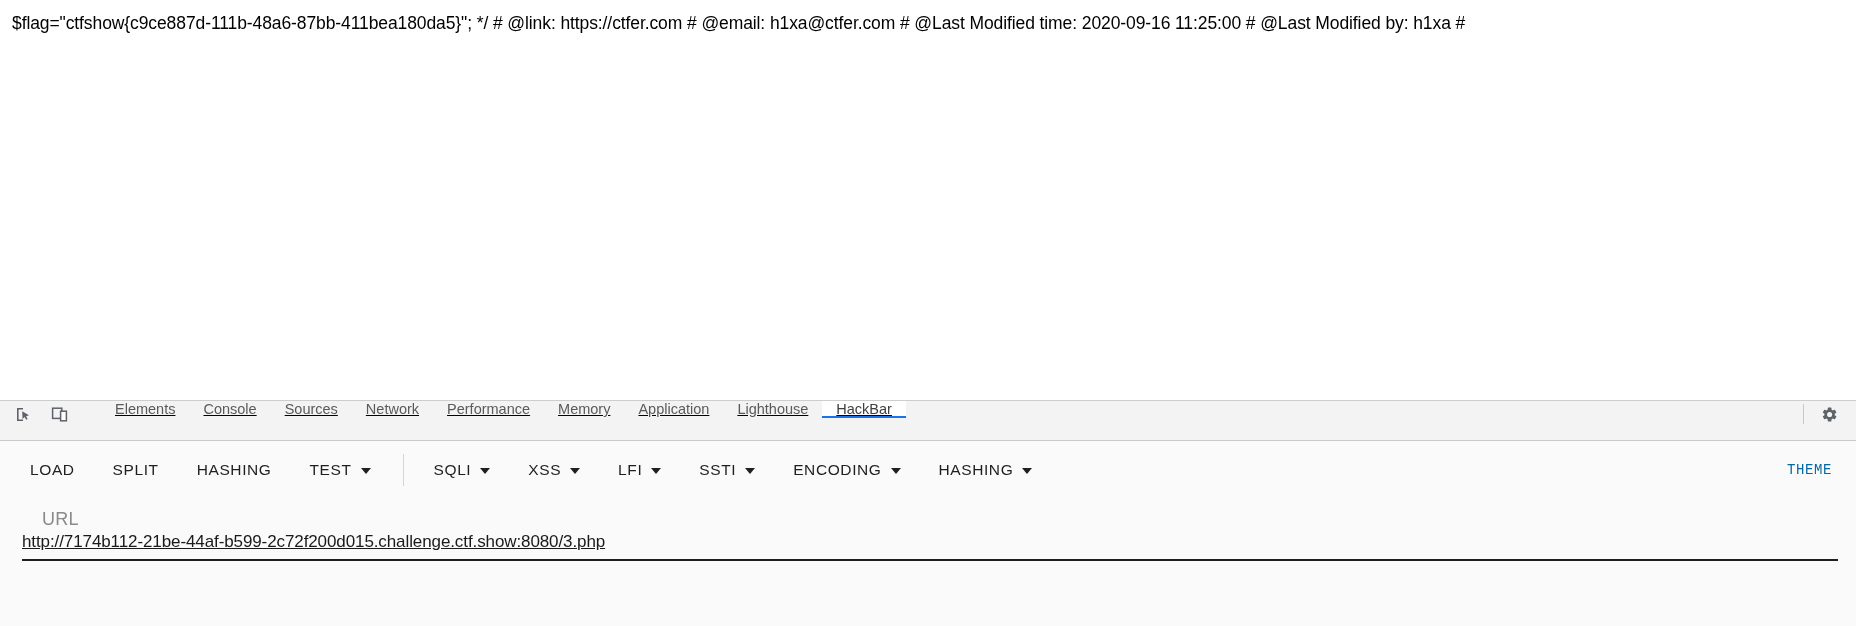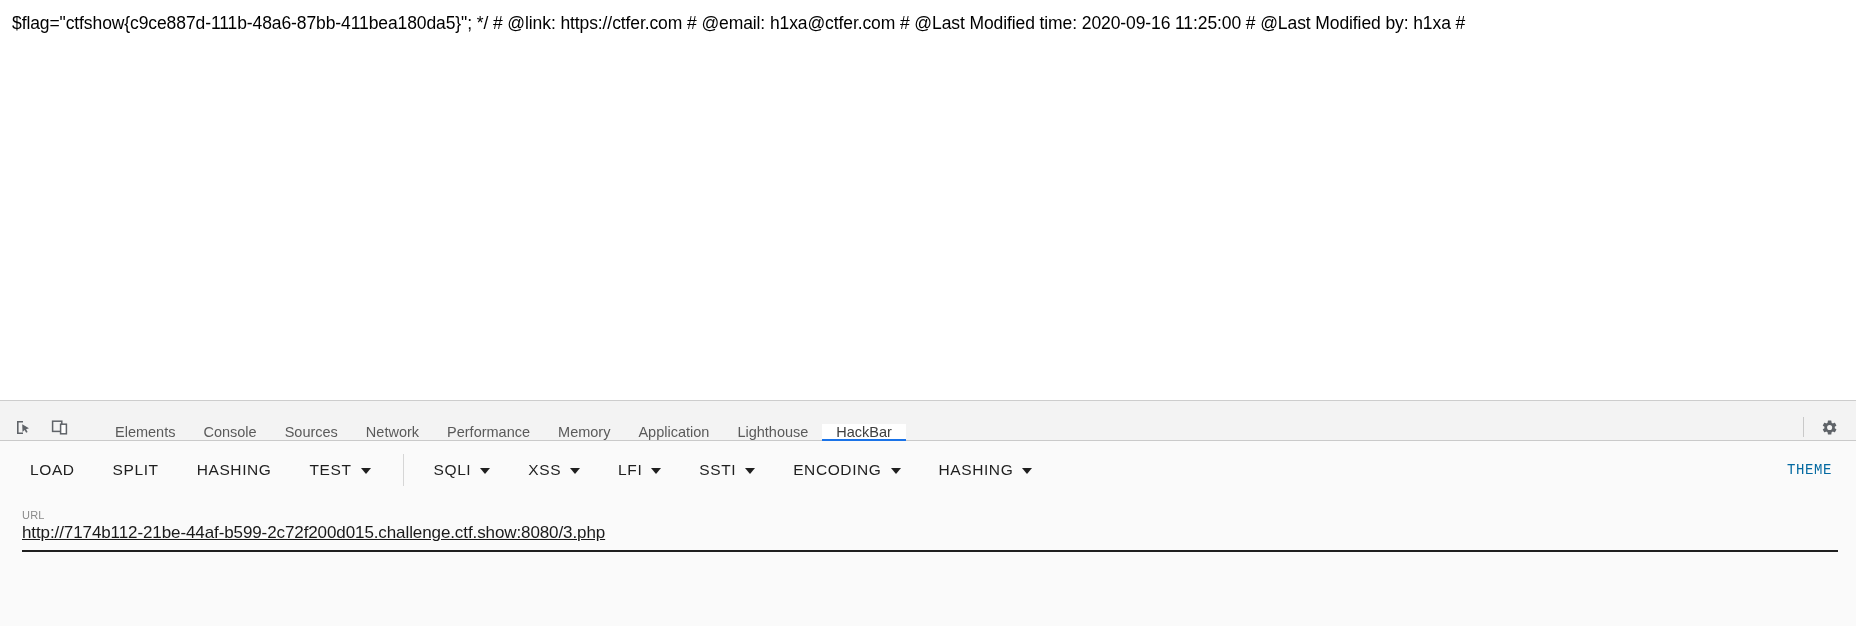--- a/index.html
+++ b/index.html
@@ -45,21 +45,22 @@
   }
 
   
   .dt-tabstrip {
     position: relative;
     height: 40px;
     min-height: 40px;
     background: #f3f3f3;
     border-bottom: 1px solid #cacaca;
     display: flex;
-    align-items: flex-end;
+    align-items: flex-start;
+    text-decoration: underline;
   }
   .dt-toolicons {
     display: flex;
     align-items: center;
     padding: 0 6px 0 10px;
     gap: 10px;
   }
   .tool-icon {
     width: 26px; height: 26px;
     display: flex; align-items: center; justify-content: center;
@@ -174,24 +175,25 @@
   .hb-body {
     flex: 1;
     padding: 10px 18px 0 22px;
     background: #fafafa;
   }
   .field {
     display: flex;
     flex-direction: column;
   }
   .field-label {
-    font-size: 11px;
+    font-size: 18px;
     color: #8a8a8a;
     margin-bottom: 2px;
     letter-spacing: 0.2px;
+    margin-left: 20px;
   }
   .field-input {
     font-family: "Liberation Sans", sans-serif;
     font-size: 17px;
     color: #1a1a1a;
     background: transparent;
     border: none;
     border-bottom: 2px solid #1f1f1f;
     outline: none;
     padding: 0 0 7px 0;

